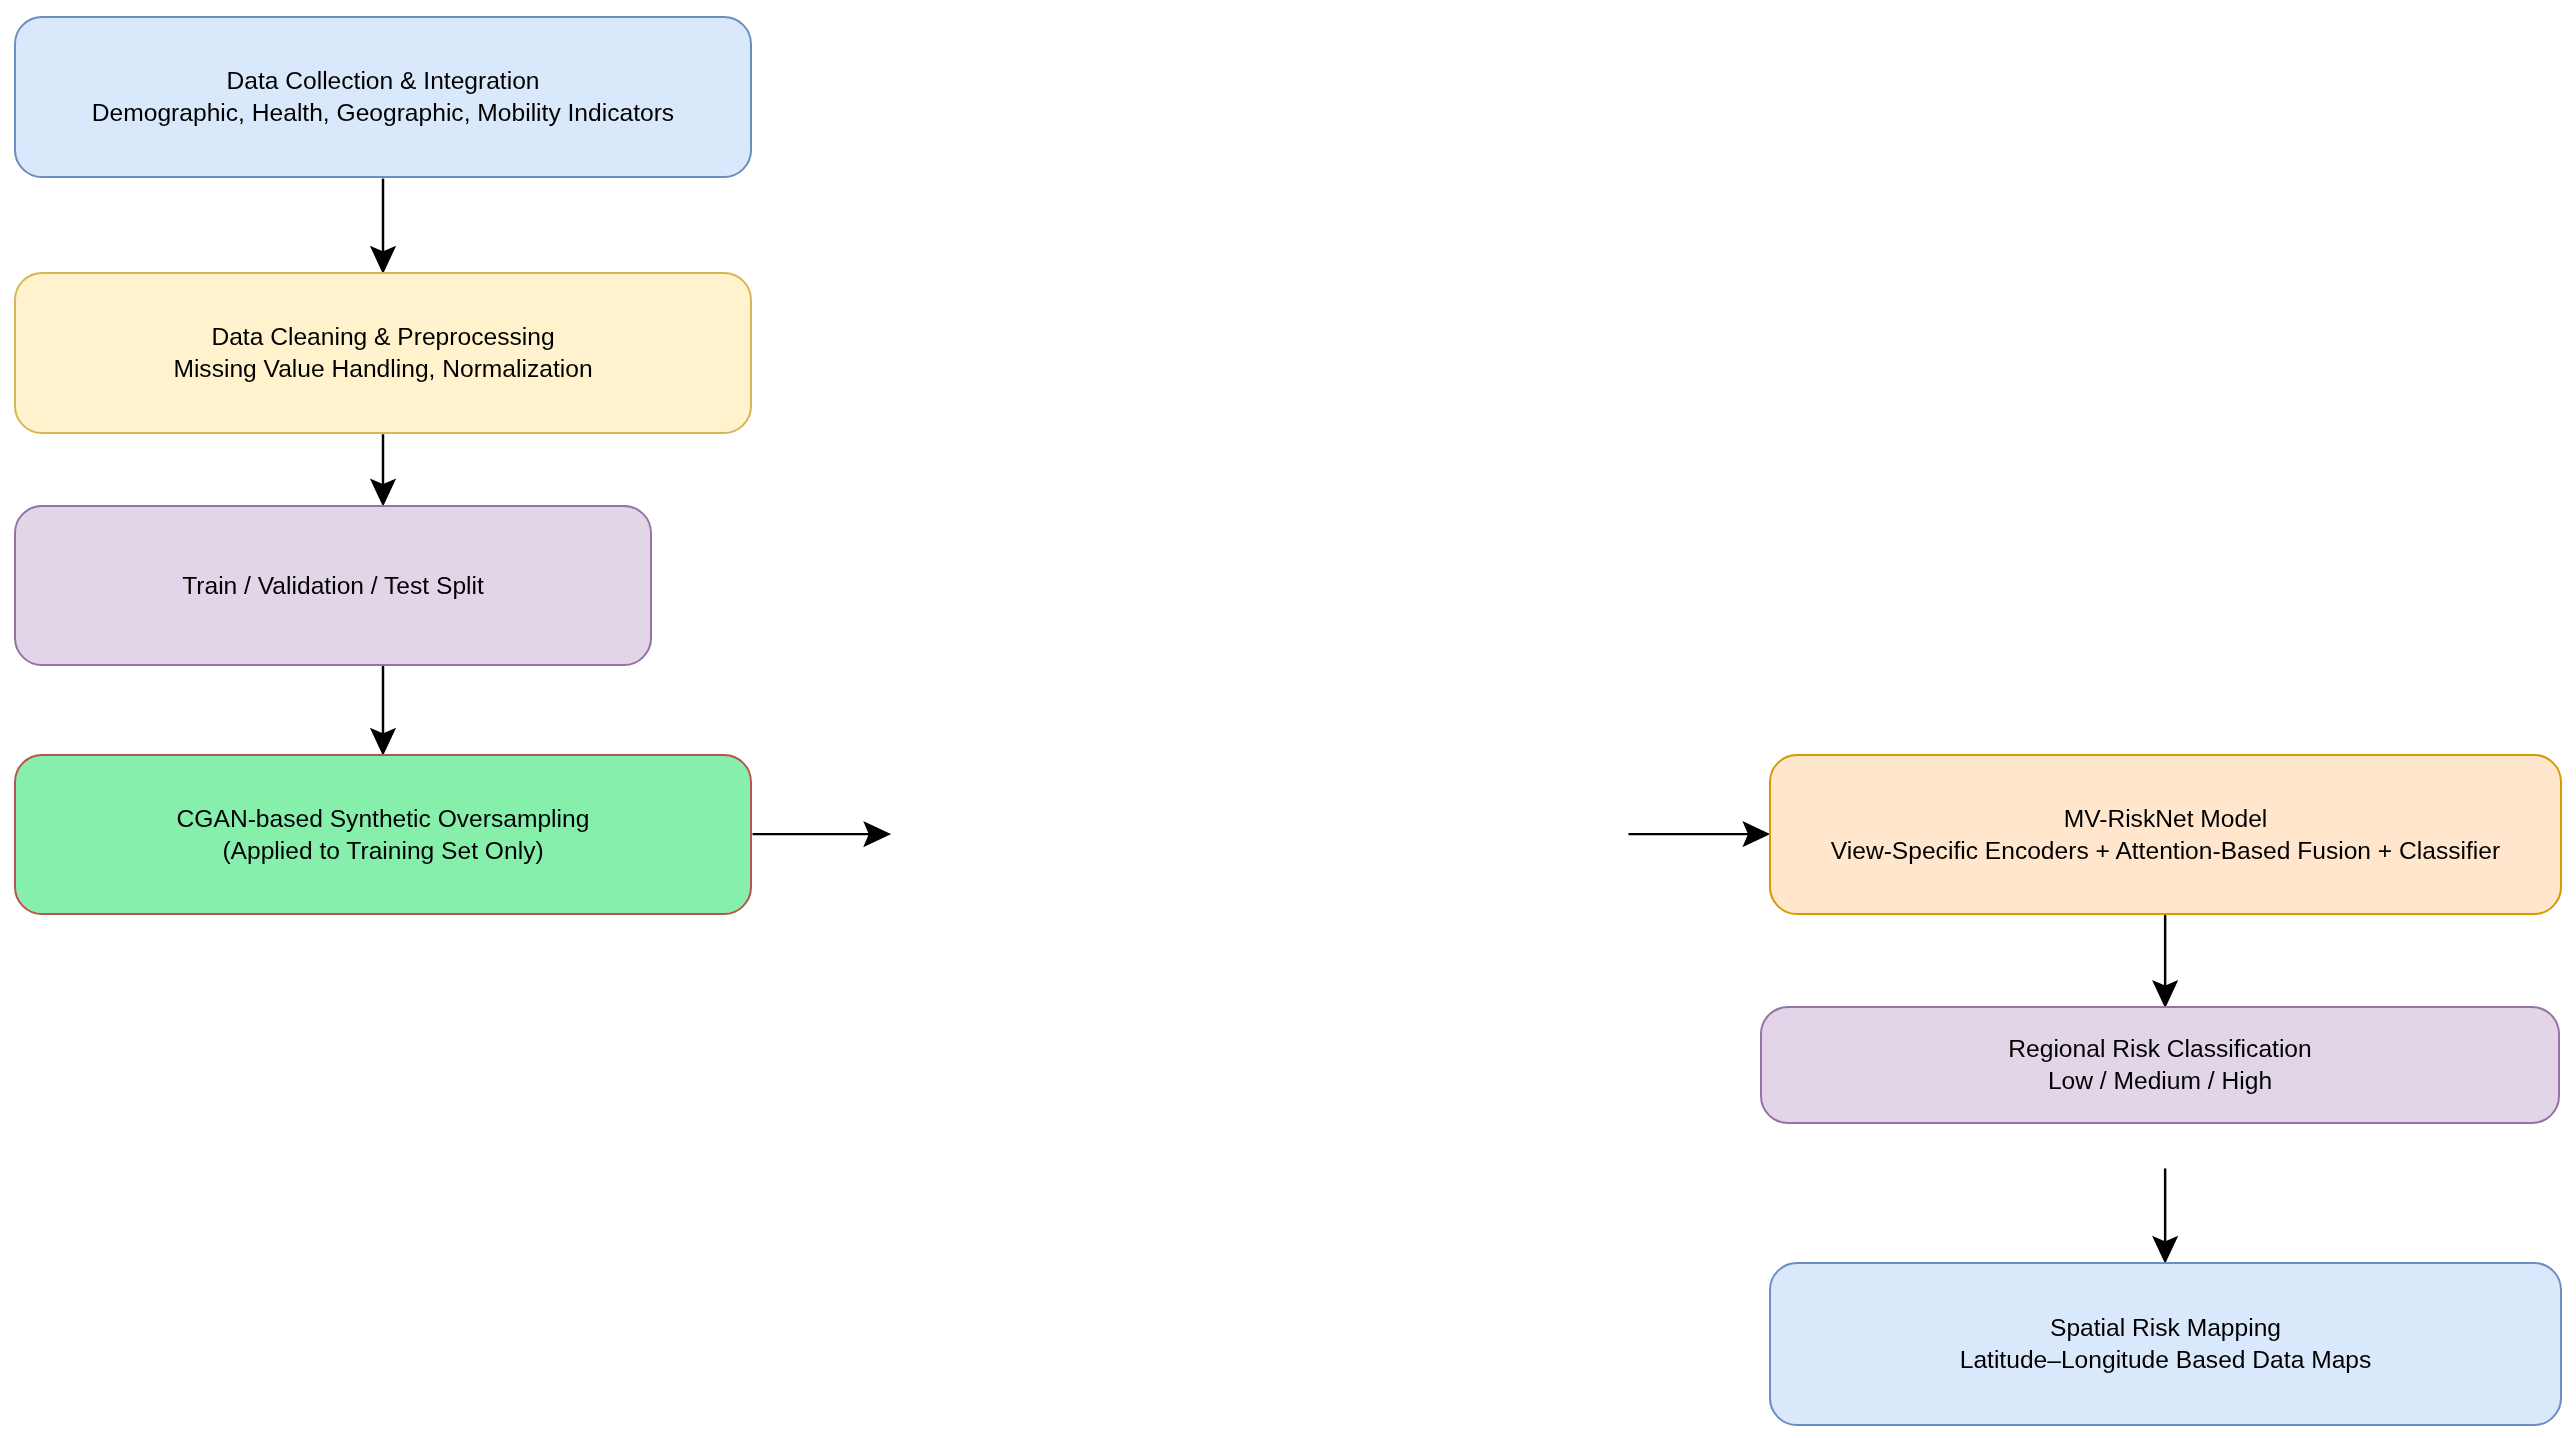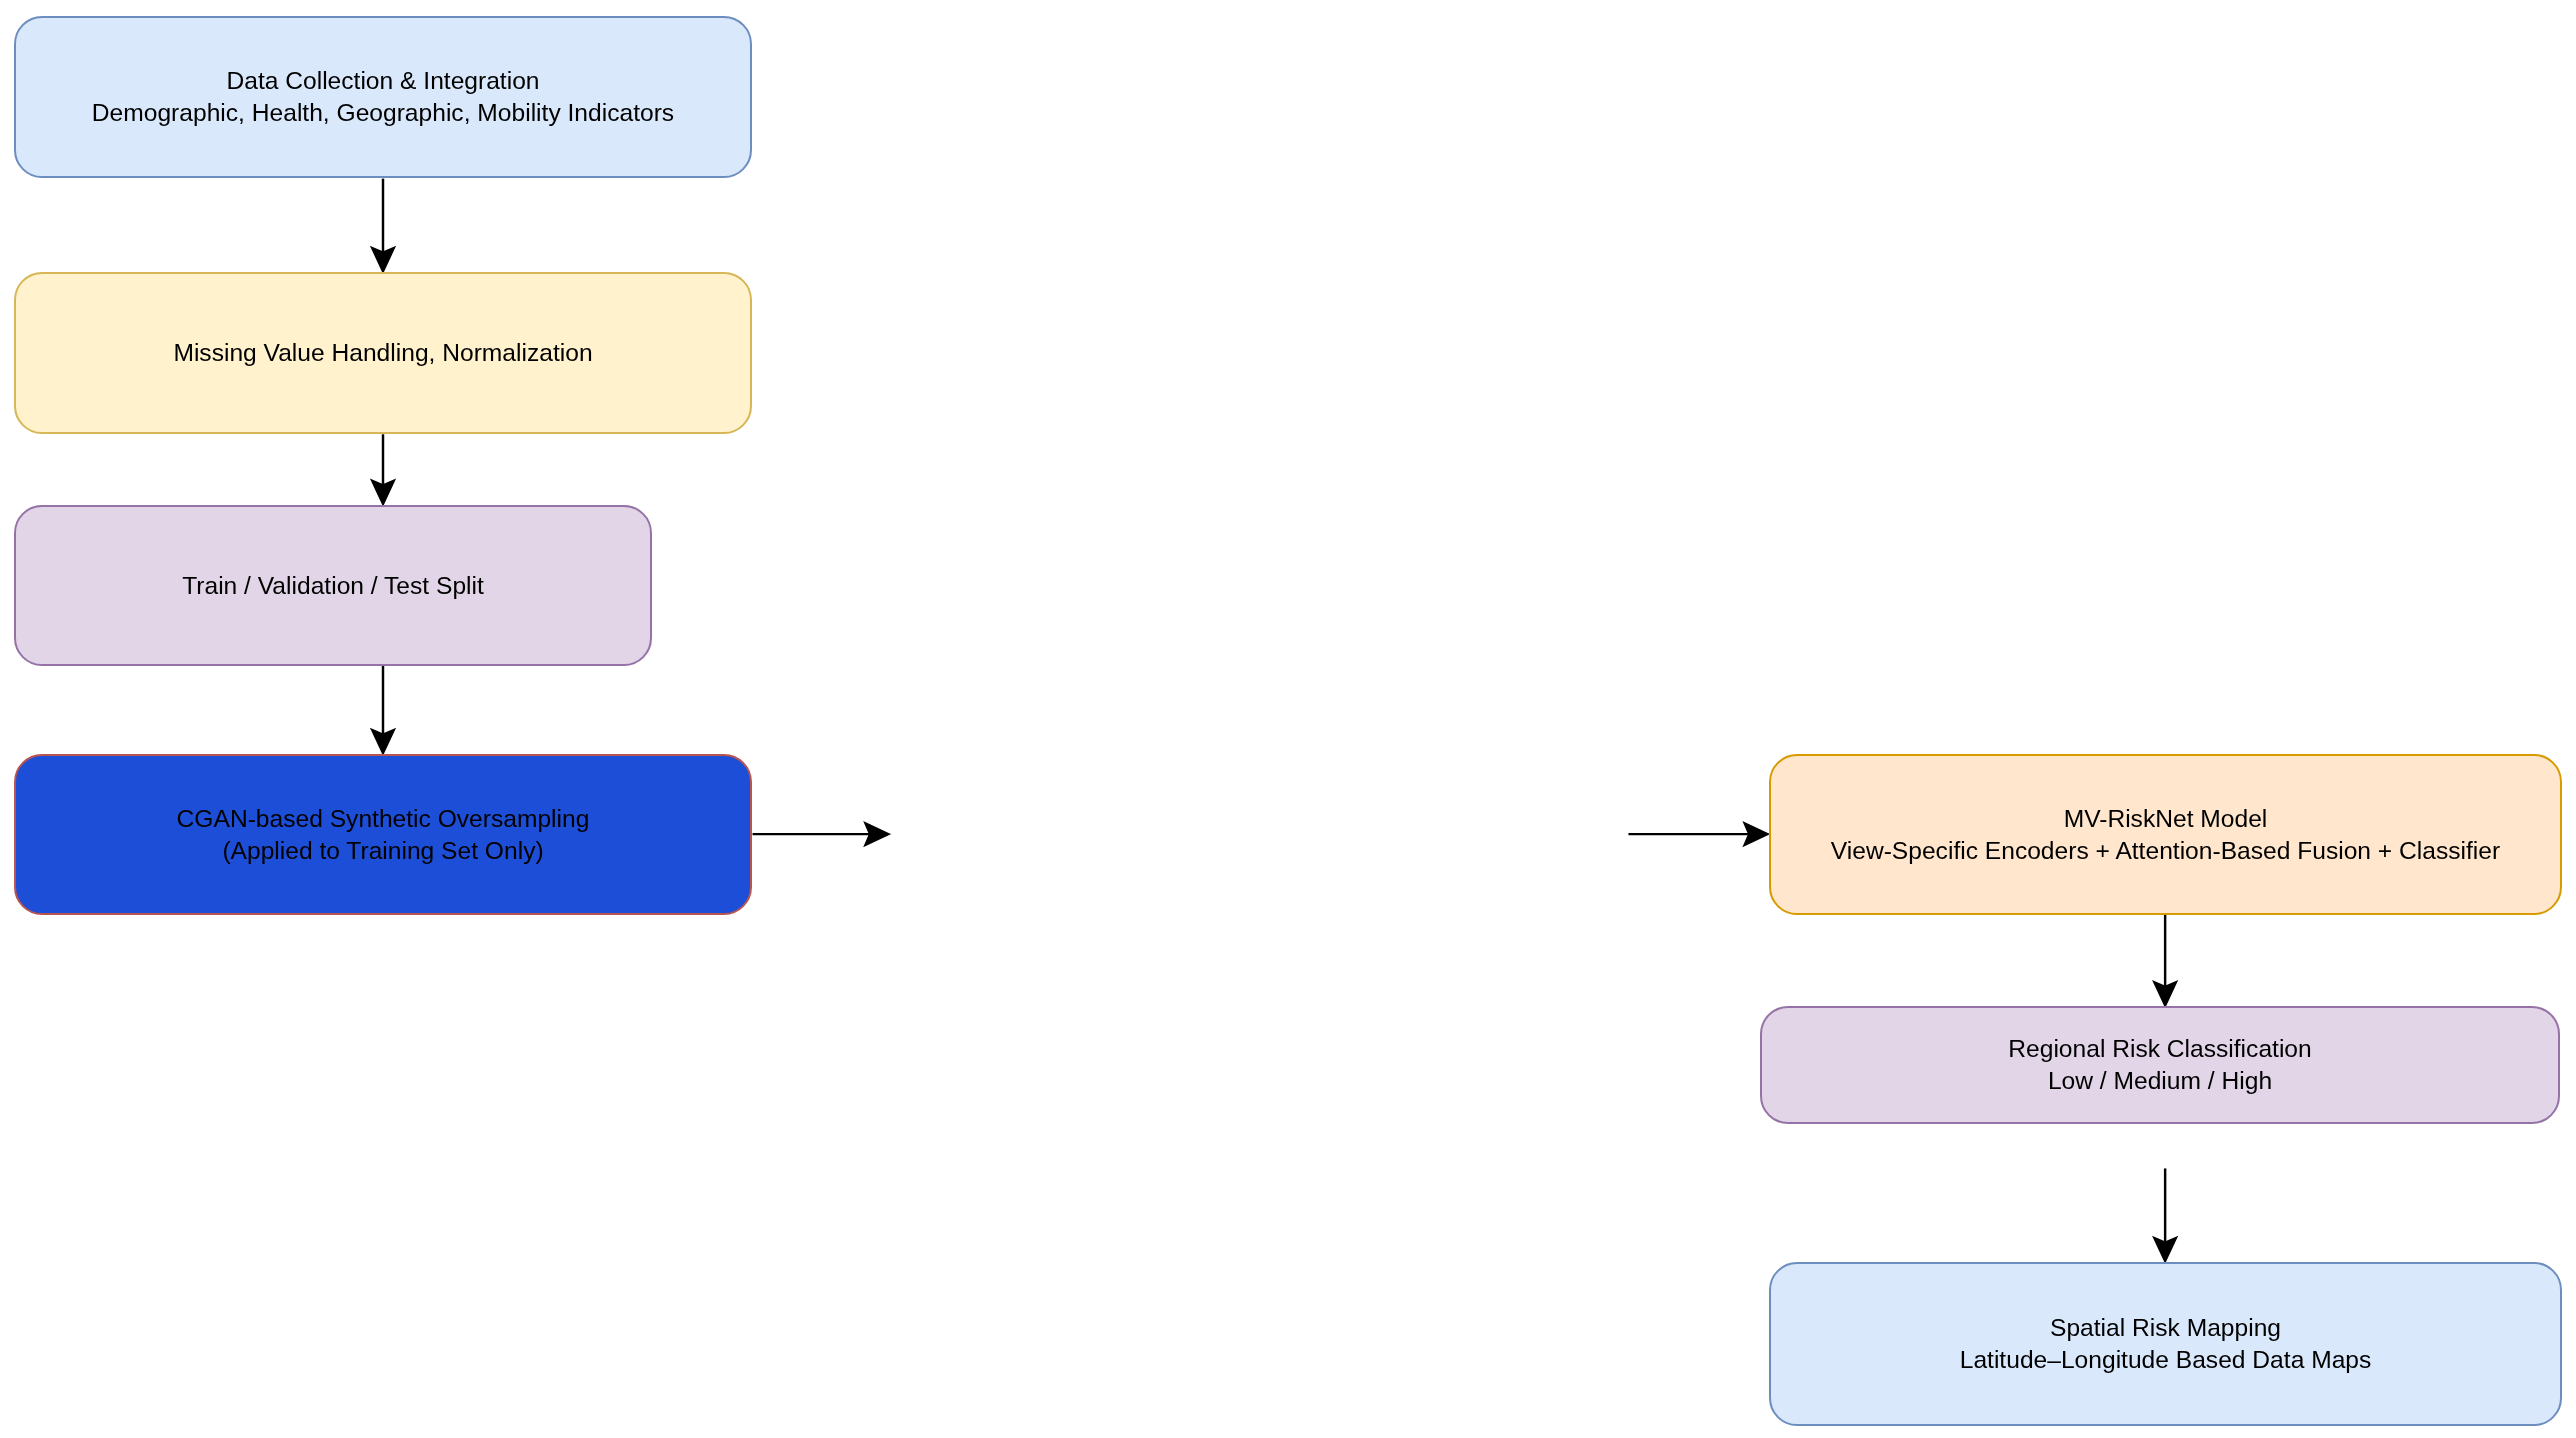--- a/index.html
+++ b/index.html
@@ -72,31 +72,32 @@
 
   <div class="node" style="left: 14px; top: 16.4px; width: 738px; height: 162px; background-color: rgb(218, 232, 252); border-color: rgb(108, 142, 191);">
     <div class="label">
       <div>Data Collection &amp; Integration</div>
       <div>Demographic, Health, Geographic, Mobility Indicators</div>
     </div>
   </div>
 
   <div class="node" style="left: 14px; top: 272px; width: 738px; height: 162px; background-color: rgb(255, 242, 204); border-color: rgb(214, 182, 86);">
     <div class="label">
+      <div>Data Cleaning &amp; Preprocessing</div>
       <div>Missing Value Handling, Normalization</div>
     </div>
   </div>
 
   <div class="node" style="left: 14px; top: 505px; width: 638px; height: 161px; background-color: rgb(225, 213, 231); border-color: rgb(150, 115, 166);">
     <div class="label">
       <div>Train / Validation / Test Split</div>
     </div>
   </div>
 
-  <div class="node" style="left: 14px; top: 754px; width: 738px; height: 161px; background-color: #1d4ed8; border-color: rgb(184, 84, 80);">
+  <div class="node" style="left: 14px; top: 754px; width: 738px; height: 161px; background-color: #86efac; border-color: rgb(184, 84, 80);">
     <div class="label">
       <div>CGAN-based Synthetic Oversampling</div>
       <div>(Applied to Training Set Only)</div>
     </div>
   </div>
 
 
   <div class="node" style="left: 1769px; top: 754px; width: 793px; height: 161px; background-color: rgb(255, 230, 204); border-color: rgb(215, 155, 0);">
     <div class="label">
       <div>MV-RiskNet Model</div>

